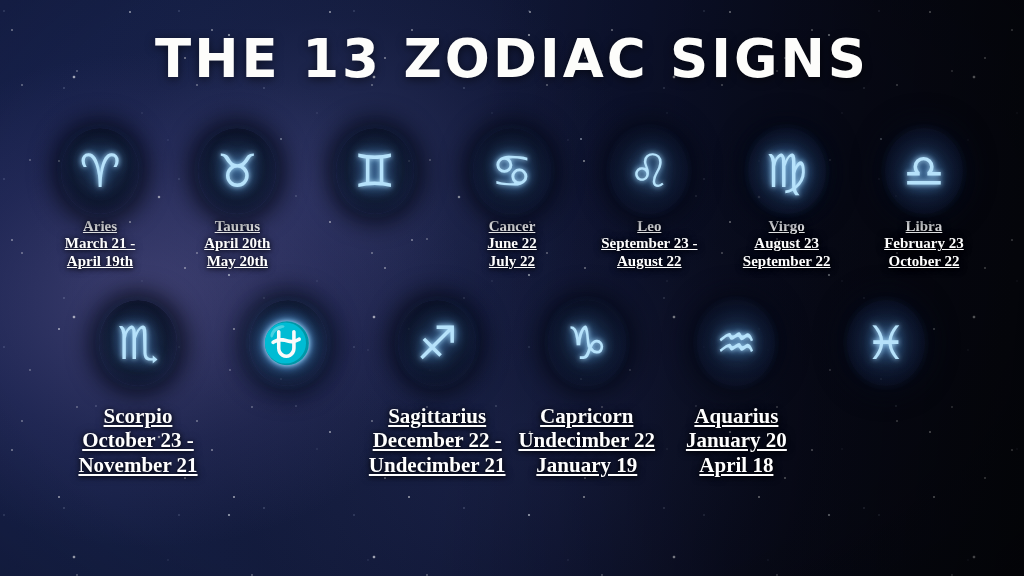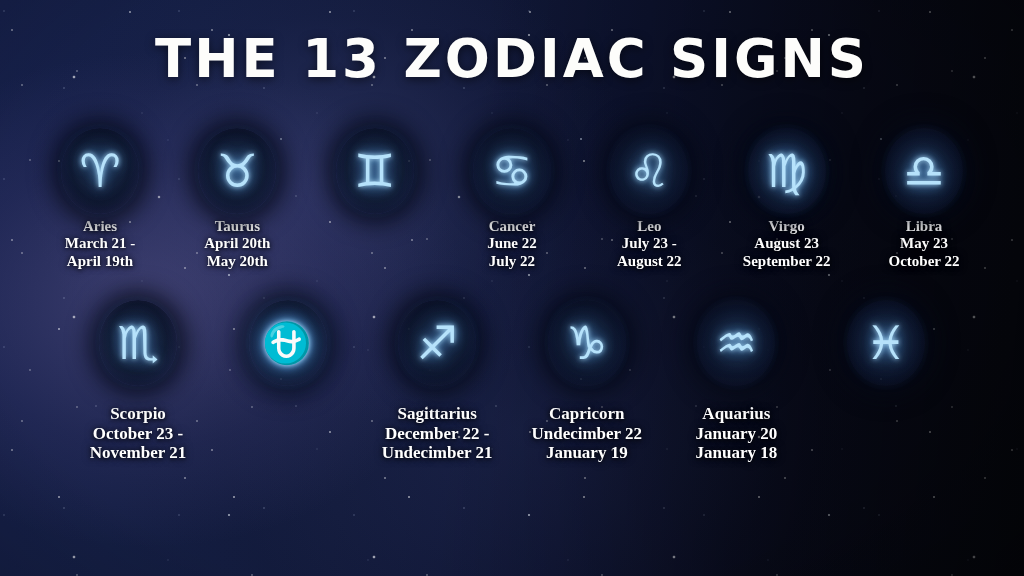--- a/index.html
+++ b/index.html
@@ -137,28 +137,29 @@
   .glyph.sm { font-size: 40px; }
 
   .caption {
     margin-top: 6px;
     text-align: center;
     color: #ffffff;
     font-weight: 700;
     line-height: 1.16;
     text-shadow: 0 1px 4px rgba(0,0,0,0.85), 0 0 9px rgba(0,0,0,0.6);
     white-space: nowrap;
+    text-decoration: underline;
   }
   .name  { font-size: 15px; }
   .dates { font-size: 15px; }
 
   
   #row1 .caption { margin-top: 4px; }
   #row2 .caption { margin-top: 18px; }
-  #row2 .name, #row2 .dates { font-size: 17px; }
+  #row2 .name, #row2 .dates { font-size: 21px; }
 </style>
 </head>
 <body>
 
 <div id="poster">
 
   <div class="stars stars-a"></div>
   <div class="stars stars-b"></div>
   <div class="stars stars-c"></div>
   <div class="vignette"></div>
@@ -200,41 +201,41 @@
           <div class="dates">June 22</div>
           <div class="dates">July 22</div>
         </div>
       </div>
       <div class="sign">
         <div class="orb">
           <span class="glyph">♌</span>
         </div>
         <div class="caption">
           <div class="name">Leo</div>
-          <div class="dates">July 23 -</div>
+          <div class="dates">September 23 -</div>
           <div class="dates">August 22</div>
         </div>
       </div>
       <div class="sign">
         <div class="orb">
           <span class="glyph">♍</span>
         </div>
         <div class="caption">
           <div class="name">Virgo</div>
           <div class="dates">August 23</div>
           <div class="dates">September 22</div>
         </div>
       </div>
       <div class="sign">
         <div class="orb">
           <span class="glyph">♎</span>
         </div>
         <div class="caption">
           <div class="name">Libra</div>
-          <div class="dates">May 23</div>
+          <div class="dates">February 23</div>
           <div class="dates">October 22</div>
         </div>
       </div>
     </div>
   <div class="row" id="row2">
       <div class="sign">
         <div class="orb">
           <span class="glyph">♏</span>
         </div>
         <div class="caption">
@@ -268,21 +269,21 @@
           <div class="dates">January 19</div>
         </div>
       </div>
       <div class="sign">
         <div class="orb">
           <span class="glyph">♒</span>
         </div>
         <div class="caption">
           <div class="name">Aquarius</div>
           <div class="dates">January 20</div>
-          <div class="dates">January 18</div>
+          <div class="dates">April 18</div>
         </div>
       </div>
       <div class="sign">
         <div class="orb">
           <span class="glyph">♓</span>
         </div>
       </div>
     </div>
 
 </div>

